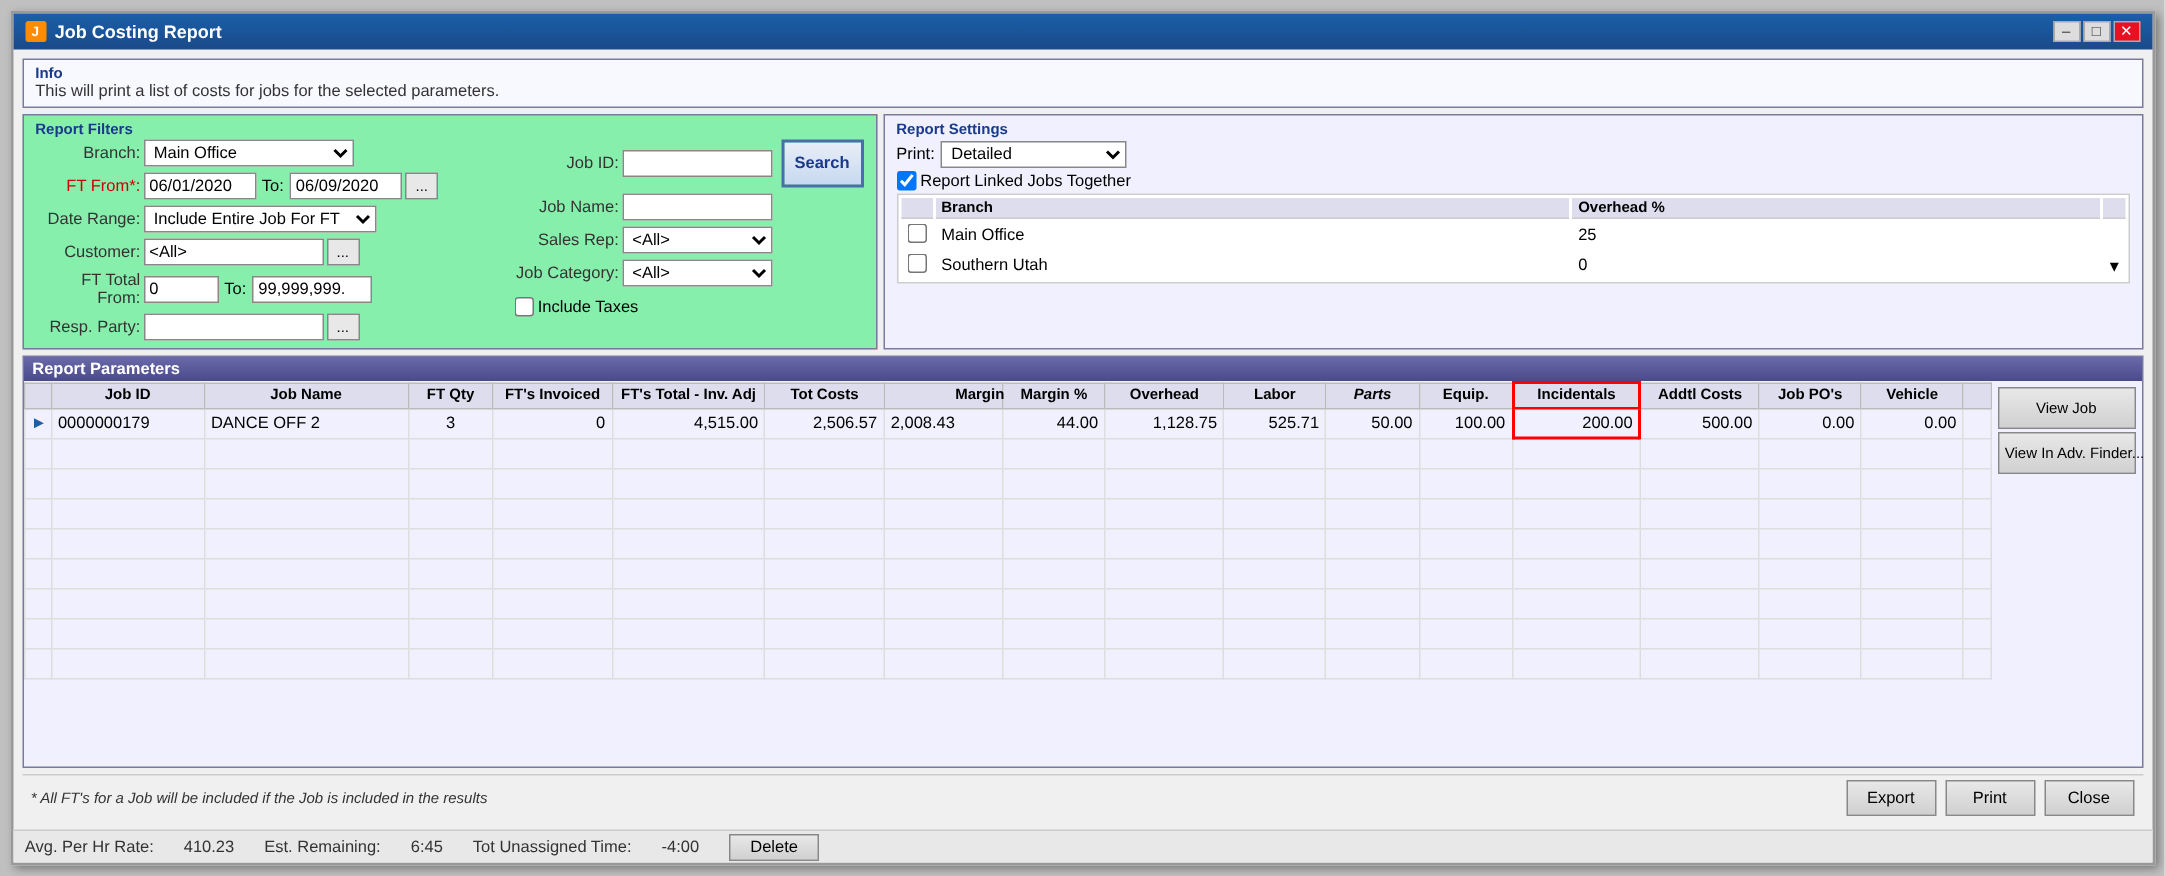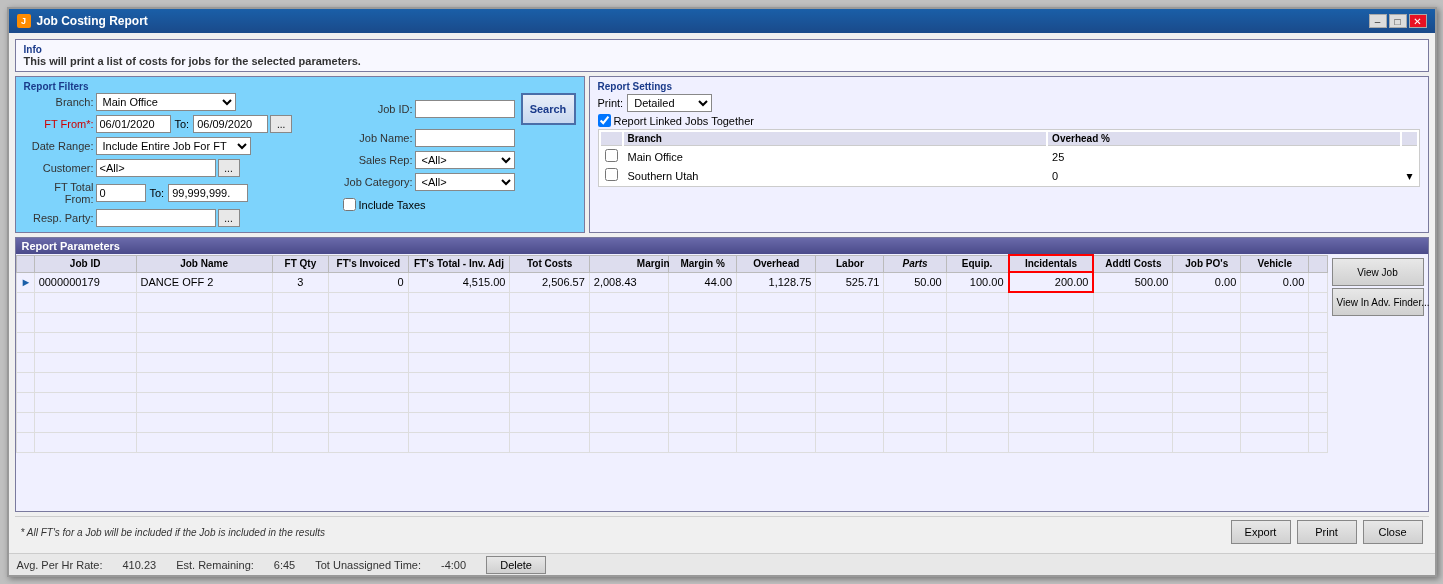--- a/index.html
+++ b/index.html
@@ -8,24 +8,24 @@
     .title-bar { background: linear-gradient(to bottom, #1a5fa8, #1a4a8a); color: white; padding: 4px 8px; display: flex; align-items: center; justify-content: space-between; height: 24px; }
     .title-bar-left { display: flex; align-items: center; gap: 6px; }
     .title-icon { width: 14px; height: 14px; background: #ff8c00; border-radius: 2px; display: flex; align-items: center; justify-content: center; color: white; font-size: 9px; font-weight: bold; }
     .title-text { font-size: 12px; font-weight: bold; }
     .title-buttons { display: flex; gap: 2px; }
     .title-btn { width: 18px; height: 14px; border: 1px solid #aaa; background: #ddd; cursor: pointer; display: flex; align-items: center; justify-content: center; font-size: 10px; color: #333; }
     .title-btn.close { background: #e81123; color: white; }
     .content { flex: 1; display: flex; flex-direction: column; padding: 6px; gap: 4px; overflow: hidden; }
     
     .info-section { border: 1px solid #7a7a9e; background: #f8f8ff; padding: 4px 8px; }
-    .info-text { font-size: 11px; color: #333; font-weight: bold; }
+    .info-text { font-size: 11px; color: #333; }
     
     .filters-settings-row { display: flex; gap: 4px; }
-    .report-filters { border: 1px solid #7a7a9e; background: #7dd3fc; padding: 4px 8px; flex: 0 0 570px; }
+    .report-filters { border: 1px solid #7a7a9e; background: #86efac; padding: 4px 8px; flex: 0 0 570px; }
     .report-settings { border: 1px solid #7a7a9e; background: #f0f0ff; padding: 4px 8px; flex: 1; }
     .filter-row { display: flex; align-items: center; gap: 2px; margin: 1px 0; }
     .filter-col1 { width: 70px; text-align: right; font-size: 11px; color: #333; }
     .filter-col1.req { color: #cc0000; }
     .filter-value { display: flex; align-items: center; gap: 2px; }
     .input-box { height: 18px; border: 1px solid #888; background: white; font-size: 11px; padding: 0 3px; }
     .dropdown { height: 18px; border: 1px solid #888; background: white; font-size: 11px; padding: 0 2px; }
     .btn-small { height: 18px; min-width: 22px; border: 1px solid #888; background: #e8e8e8; cursor: pointer; font-size: 10px; padding: 0 3px; }
     .btn-search { height: 32px; width: 55px; border: 2px solid #4a6ea8; background: linear-gradient(to bottom, #e8eef8, #c8d8f0); cursor: pointer; font-size: 11px; font-weight: bold; color: #1a3a8a; }
     
@@ -170,21 +170,21 @@
               </label>
             </div>
           </div>
         </div>
       </div>
 
       <div class="report-settings">
         <div class="section-title">Report Settings</div>
         <div class="settings-row">
           <span>Print:</span>
-          <select class="dropdown" style="width:85px;">
+          <select class="dropdown" style="width:124px;">
             <option>Detailed</option>
           </select>
         </div>
         <div class="settings-row">
           <label class="checkbox-label">
             <input type="checkbox" checked="" style="">
             <span>Report Linked Jobs Together</span>
           </label>
         </div>
         <table class="overhead-table">

